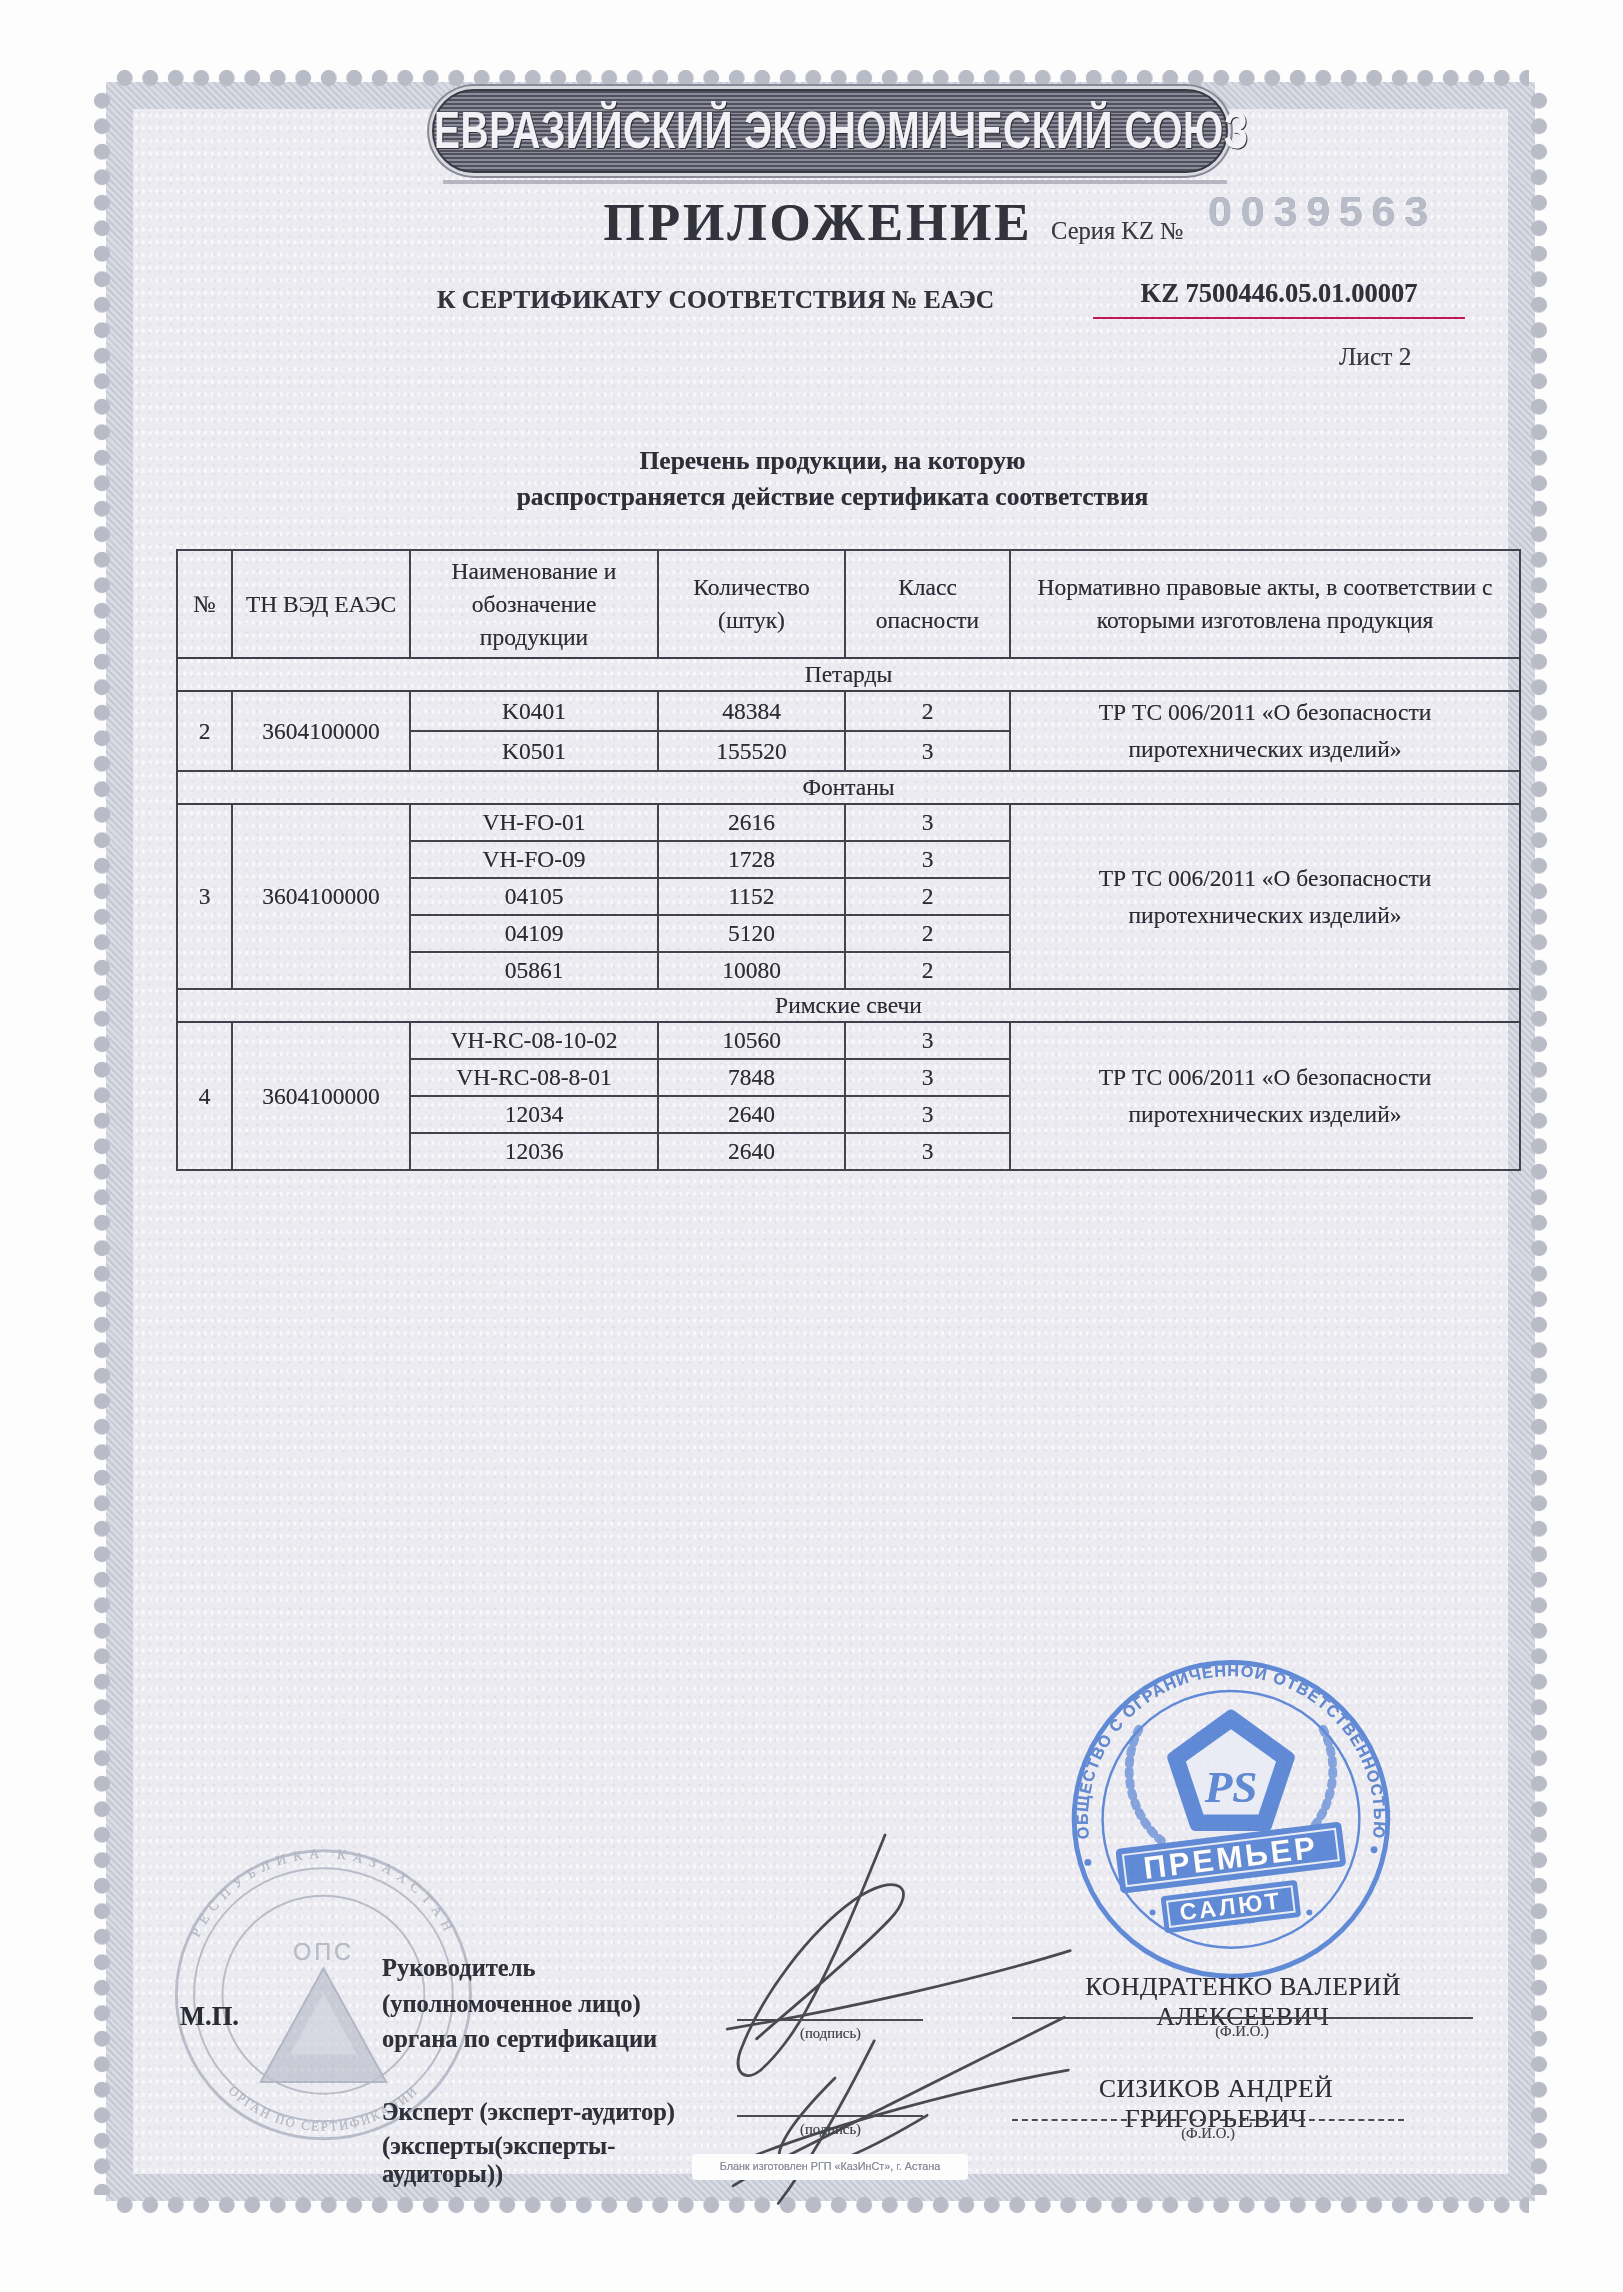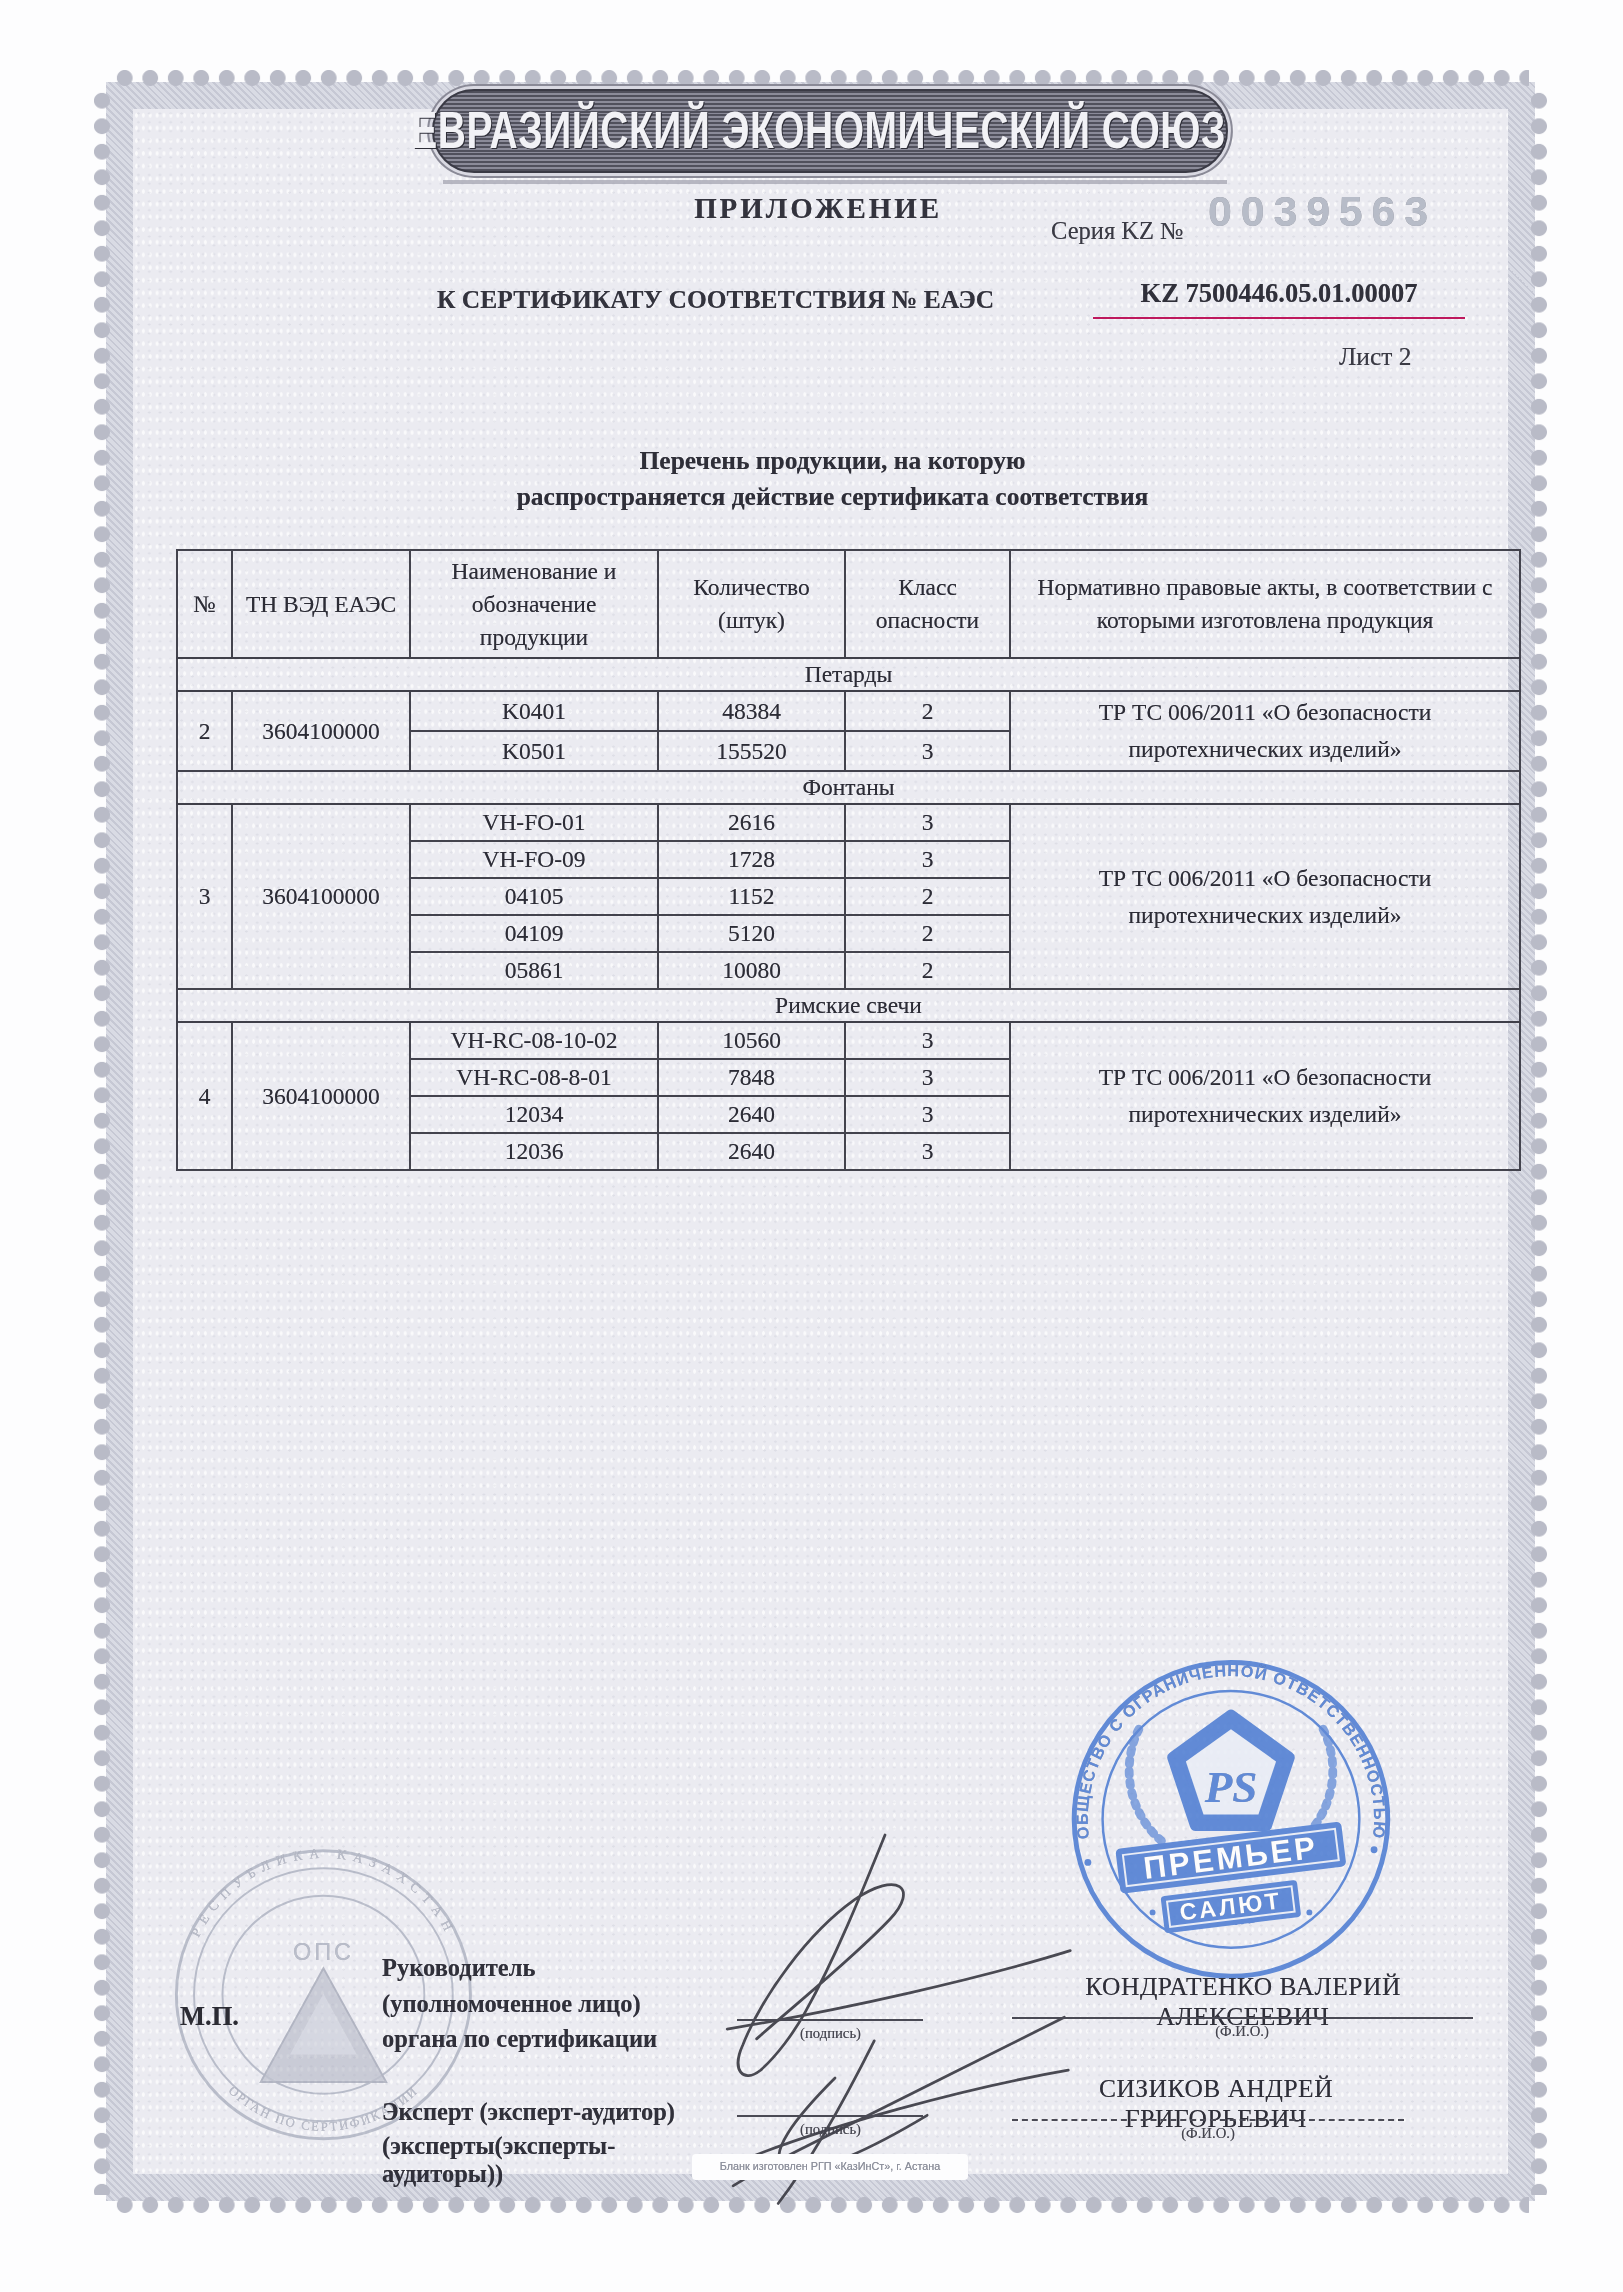--- a/index.html
+++ b/index.html
@@ -33,33 +33,33 @@
     background-size:15.7px 25.5px; background-repeat:repeat-y; }
   .sc-top{top:-11.8px;} .sc-bottom{bottom:-11.8px;} .sc-left{left:-11.8px;} .sc-right{right:-11.8px;}
 
   
   .banner {
     position:absolute; left:432px; top:89px; width:796px; height:84px;
     border-radius:45px;
     background:repeating-linear-gradient(180deg,#50505c 0 2px,#8b8b99 2px 3.9px);
     border:2.9px solid #3a3a45;
     box-shadow:0 0 0 2.9px #d9d9e2, 0 0 0 4.9px #8a8a97;
-    display:flex; align-items:center; justify-content:flex-end;
+    display:flex; align-items:center; justify-content:flex-start;
   }
   .banner span {
     font-family:"Liberation Sans","DejaVu Sans",sans-serif;
     font-weight:700; font-size:39px; letter-spacing:0.5px; white-space:nowrap;
     color:#f2f2f6; transform:scale(1,1.32); text-shadow:1px 1px 0 #2e2e38;
   }
   .banner-underline { position:absolute; left:443px; top:180px; width:784px; height:3.9px;
     background:#9a9aa8; opacity:.65; }
 
   
   .doc-title { left:573px; top:192px; width:490px; text-align:center;
-    font-size:29px; font-weight:700; letter-spacing:2.9px; color:#33333d; }
+    font-size:53px; font-weight:700; letter-spacing:2.9px; color:#33333d; }
   .series-label { left:1051px; top:217px; font-size:24.5px; color:#3a3a44; }
   .series-number { left:1208px; top:187px; font-family:"Liberation Sans","DejaVu Sans",sans-serif;
     font-size:43px; font-weight:700; letter-spacing:8.8px; color:#b7bcc8; }
   .tocert-label { left:437px; top:285px; font-size:25.5px; font-weight:700; color:#33333d; }
   .cert-number { left:1093px; top:278px; width:372px; text-align:center; font-size:26.5px;
     font-weight:600; padding-bottom:7.8px; border-bottom:2px solid #be185d; color:#30303a; }
   .sheet { left:1339px; top:342px; font-size:25.5px; color:#3a3a44; }
 
   .subtitle { left:323px; top:443px; width:1019px; text-align:center;
     font-size:25.5px; font-weight:700; line-height:36px; color:#2e2e38; }

